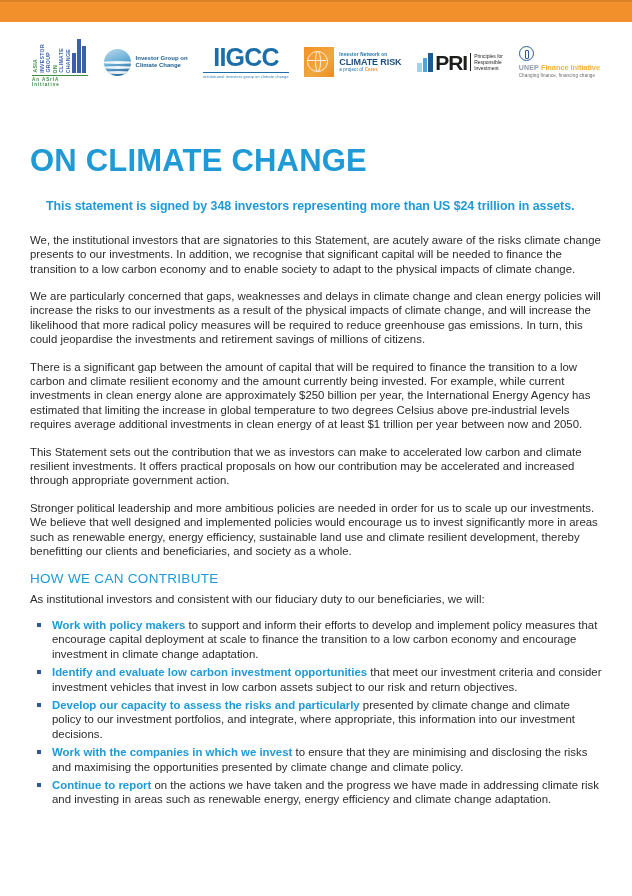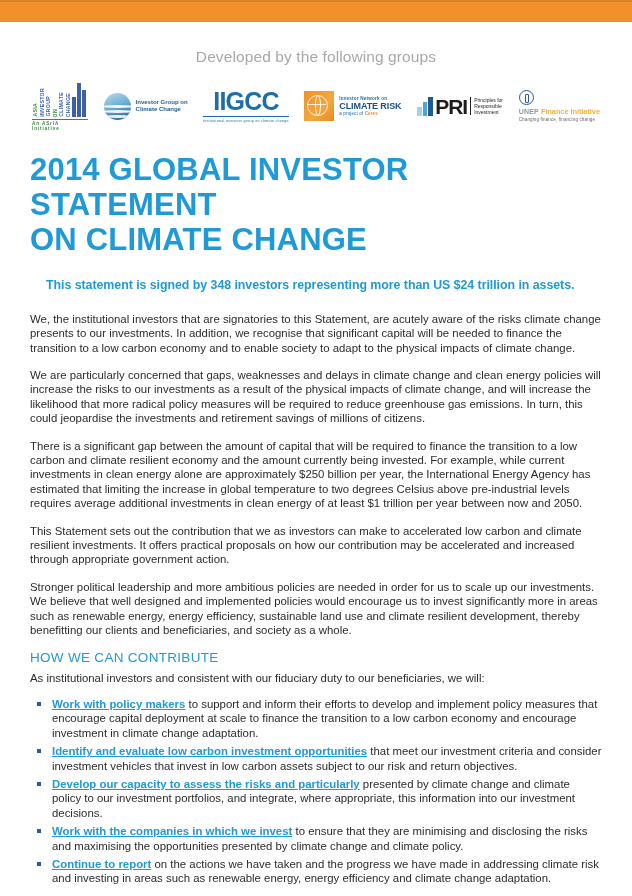--- a/index.html
+++ b/index.html
@@ -219,30 +219,29 @@
     background: #2b5a9b;
     flex: none;
     margin: 5px 11px 0 7px;
   }
   .bullet-text {
     color: #2b2b2b;
     font-size: 11.4px;
     line-height: 14.4px;
     flex: 1;
   }
-  .bullet-lead { color: #1f9ad6; font-weight: 600; text-decoration: underline; }
+  .bullet-lead { color: #1f9ad6; font-weight: 600; }
 </style>
 </head>
 <body>
 
 <div class="top-bar"></div>
 
 <div class="page">
 
-  <div class="developed-by">Developed by the following groups</div>
 
   <div class="logo-strip">
 
     <div class="logo logo-aigcc">
       <div class="aigcc-top">
         <div class="aigcc-vtext">
           <span class="vtext">ASIA</span>
           <span class="vtext alt">INVESTOR</span>
           <span class="vtext alt">GROUP</span>
           <span class="vtext">ON</span>
@@ -307,21 +306,21 @@
       <div class="unep-line1">
         <span class="unep-abbr">UNEP</span>
         <span class="unep-fi">Finance Initiative</span>
       </div>
       <div class="unep-tag">Changing finance, financing change</div>
     </div>
 
   </div>
 
   <h1 class="doc-title">
-    <span>2014 Global Investor Statement</span><br>
+    <br>
     <span>on Climate Change</span>
   </h1>
 
   <div class="doc-subtitle">This statement is signed by 348 investors representing more than US $24 trillion in assets.</div>
 
   <div class="body-copy">
     <p class="para">We, the institutional investors that are signatories to this Statement, are acutely aware of the risks climate change presents to our investments. In addition, we recognise that significant capital will be needed to finance the transition to a low carbon economy and to enable society to adapt to the physical impacts of climate change.</p>
     <p class="para">We are particularly concerned that gaps, weaknesses and delays in climate change and clean energy policies will increase the risks to our investments as a result of the physical impacts of climate change, and will increase the likelihood that more radical policy measures will be required to reduce greenhouse gas emissions. In turn, this could jeopardise the investments and retirement savings of millions of citizens.</p>
     <p class="para">There is a significant gap between the amount of capital that will be required to finance the transition to a low carbon and climate resilient economy and the amount currently being invested. For example, while current investments in clean energy alone are approximately $250 billion per year, the International Energy Agency has estimated that limiting the increase in global temperature to two degrees Celsius above pre-industrial levels requires average additional investments in clean energy of at least $1 trillion per year between now and 2050.</p>
     <p class="para">This Statement sets out the contribution that we as investors can make to accelerated low carbon and climate resilient investments. It offers practical proposals on how our contribution may be accelerated and increased through appropriate government action.</p>

